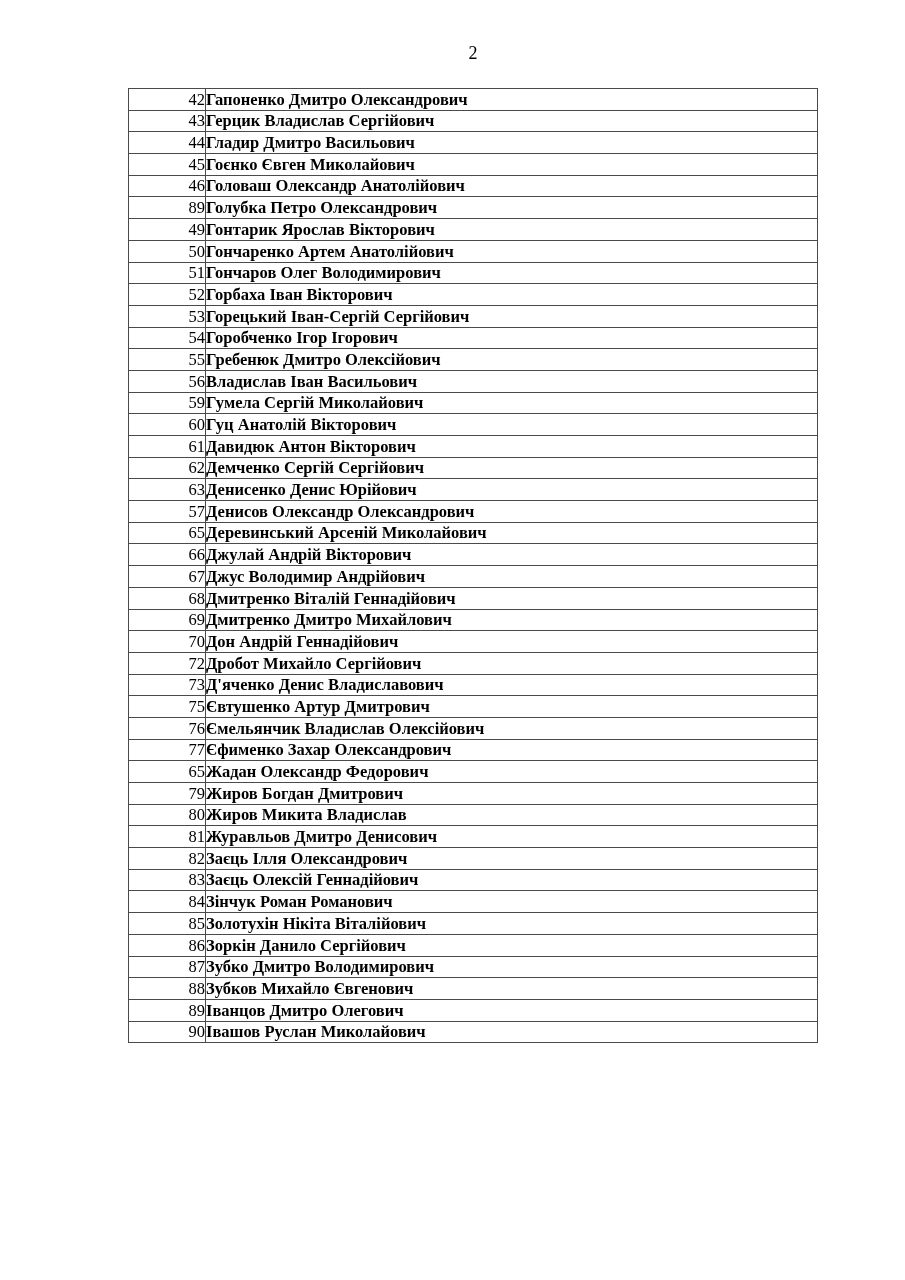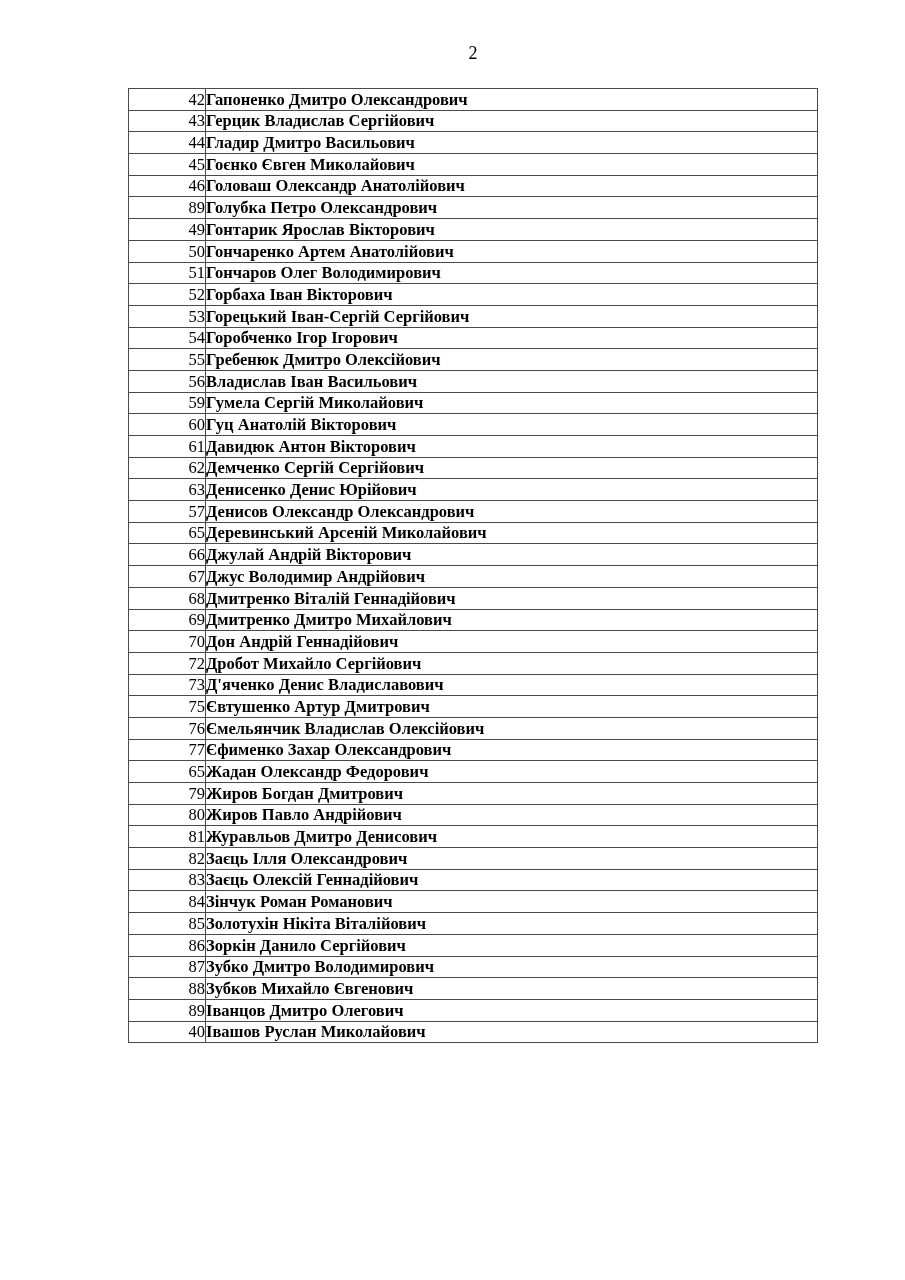--- a/index.html
+++ b/index.html
@@ -188,21 +188,21 @@
         <tr>
     <td class="cell-num">65</td>
     <td class="cell-name">Жадан Олександр Федорович</td>
   </tr>
         <tr>
     <td class="cell-num">79</td>
     <td class="cell-name">Жиров Богдан Дмитрович</td>
   </tr>
         <tr>
     <td class="cell-num">80</td>
-    <td class="cell-name">Жиров Павло Андрійович</td>
+    <td class="cell-name">Жиров Микита Владислав</td>
   </tr>
         <tr>
     <td class="cell-num">81</td>
     <td class="cell-name">Журавльов Дмитро Денисович</td>
   </tr>
         <tr>
     <td class="cell-num">82</td>
     <td class="cell-name">Заєць Ілля Олександрович</td>
   </tr>
         <tr>
@@ -227,18 +227,18 @@
   </tr>
         <tr>
     <td class="cell-num">88</td>
     <td class="cell-name">Зубков Михайло Євгенович</td>
   </tr>
         <tr>
     <td class="cell-num">89</td>
     <td class="cell-name">Іванцов Дмитро Олегович</td>
   </tr>
         <tr>
-    <td class="cell-num">40</td>
+    <td class="cell-num">90</td>
     <td class="cell-name">Івашов Руслан Миколайович</td>
   </tr>
       </tbody>
   </table>
 </div>
 
 </body></html>

